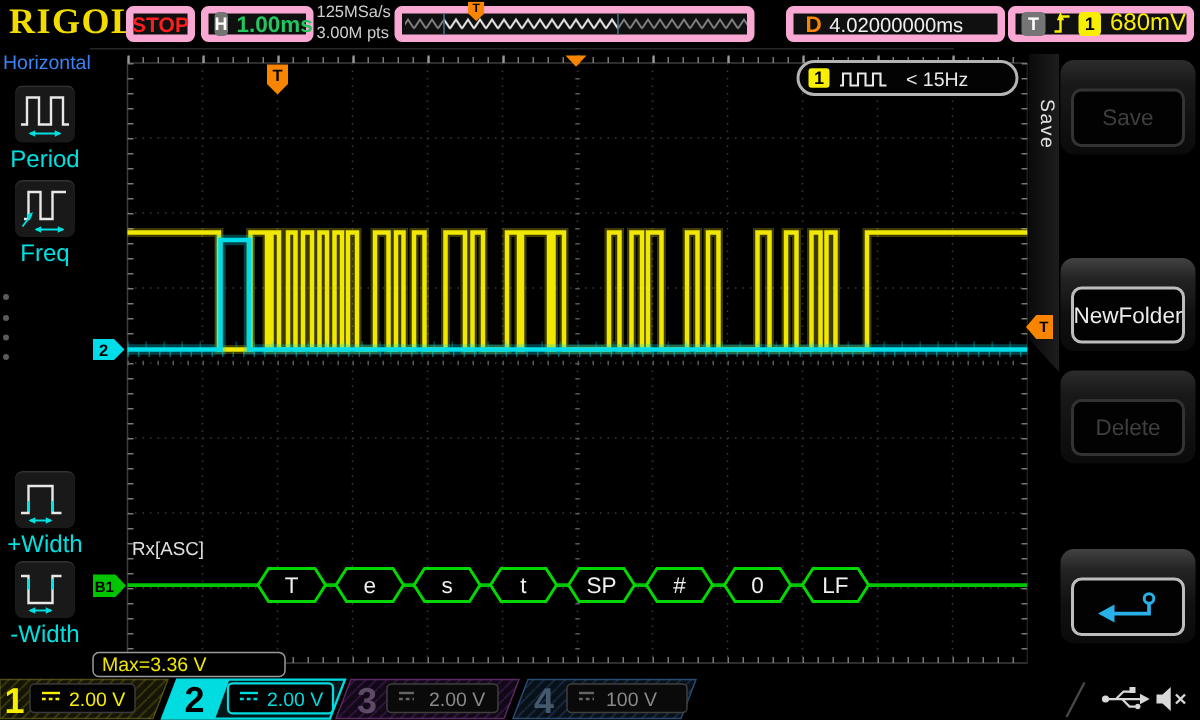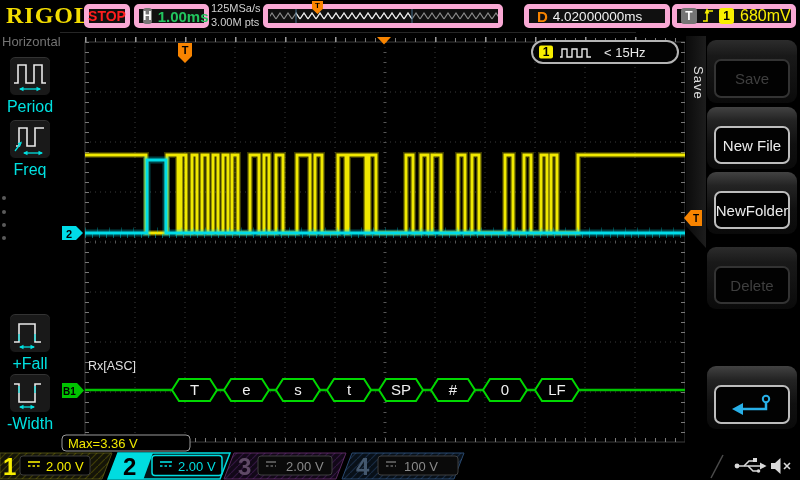--- a/index.html
+++ b/index.html
@@ -24,21 +24,21 @@
   #preview-flag{left:312px;top:1px;width:11px;height:13px;background:#f88400;z-index:3;
      clip-path:polygon(0 0,100% 0,100% 60%,50% 100%,0 60%);
      color:#000;font-size:8px;font-weight:bold;text-align:center;line-height:9px;}
   #d-box{left:524px;width:146px;}
   #d-box .dlab{color:#f88400;font-weight:bold;font-size:15px;margin-left:8px;}
   #d-box .val{color:#f0f0f0;font-size:13.5px;margin-left:5px;}
   #t-box{left:672px;width:124px;}
   #t-box .val{color:#f8ef00;font-size:16px;margin-left:6px;}
   
   #sidebar{left:0;top:32px;width:60px;height:420px;background:#000;}
-  #sidebar-title{left:2px;top:2px;color:#737373;font-size:13px;}
+  #sidebar-title{left:2px;top:2px;color:#3b82f6;font-size:13px;}
   .side-item{position:absolute;left:0;width:60px;text-align:center;}
   .side-icon{width:40px;height:38px;margin:0 auto;background:#191919;border:1px solid #000;
              border-radius:6px;box-shadow:inset 0 1px 0 #333;display:flex;align-items:center;justify-content:center;}
   .side-label{margin-top:2px;color:#00e0e0;font-size:16px;}
   .dot{position:absolute;left:2px;width:4px;height:4px;border-radius:2px;background:#5a5a5a;}
   
   #save-tab{left:686px;top:36px;width:20px;height:212px;
      background:linear-gradient(90deg,#0b0b0b,#1d1d1d);
      clip-path:polygon(0 0,100% 0,100% 100%,0 calc(100% - 22px));
      writing-mode:vertical-rl;color:#e0e0e0;font-size:13px;letter-spacing:1px;
@@ -147,21 +147,21 @@
     <div class="side-icon">
       <svg width="36" height="34" viewBox="0 0 36 34">
         <path d="M2,26 h5 V8 h16 V26 h6" stroke="#e8e8e8" stroke-width="1.6" fill="none"></path>
         <line x1="7" y1="18" x2="7" y2="25" stroke="#00e0e0" stroke-width="1.2"></line>
         <line x1="23" y1="18" x2="23" y2="25" stroke="#00e0e0" stroke-width="1.2"></line>
         <line x1="8" y1="31" x2="22" y2="31" stroke="#00e0e0" stroke-width="1.3"></line>
         <polygon points="7,31 11.5,28.8 11.5,33.2" fill="#00e0e0"></polygon>
         <polygon points="23,31 18.5,28.8 18.5,33.2" fill="#00e0e0"></polygon>
       </svg>
     </div>
-    <div class="side-label">+Fall</div>
+    <div class="side-label">+Width</div>
   </div>
 
   <div class="side-item" style="top:341px">
     <div class="side-icon">
       <svg width="36" height="34" viewBox="0 0 36 34">
         <path d="M2,8 h5 V26 h16 V8 h6" stroke="#e8e8e8" stroke-width="1.6" fill="none"></path>
         <line x1="7" y1="10" x2="7" y2="17" stroke="#00e0e0" stroke-width="1.2"></line>
         <line x1="23" y1="10" x2="23" y2="17" stroke="#00e0e0" stroke-width="1.2"></line>
         <line x1="8" y1="31" x2="22" y2="31" stroke="#00e0e0" stroke-width="1.3"></line>
         <polygon points="7,31 11.5,28.8 11.5,33.2" fill="#00e0e0"></polygon>
@@ -273,23 +273,20 @@
 </svg>
 
 <div id="trig-level" class="abs">T</div>
 
 <div id="save-tab" class="abs">Save</div>
 
 <div id="menu" class="abs">
   <div class="key disabled" style="top:8px;height:63px">
     <div class="btn">Save</div>
   </div>
-  <div class="key" style="top:75px;height:62px">
-    <div class="btn">New File</div>
-  </div>
   <div class="key" style="top:140px;height:62px">
     <div class="btn">NewFolder</div>
   </div>
   <div class="key disabled" style="top:215px;height:62px">
     <div class="btn">Delete</div>
   </div>
   <div class="key" style="top:334px;height:63px">
     <div class="btn">
       <svg width="44" height="24" viewBox="0 0 44 24">
         <circle cx="36" cy="6" r="3.2" fill="none" stroke="#28b0e8" stroke-width="2"></circle>

